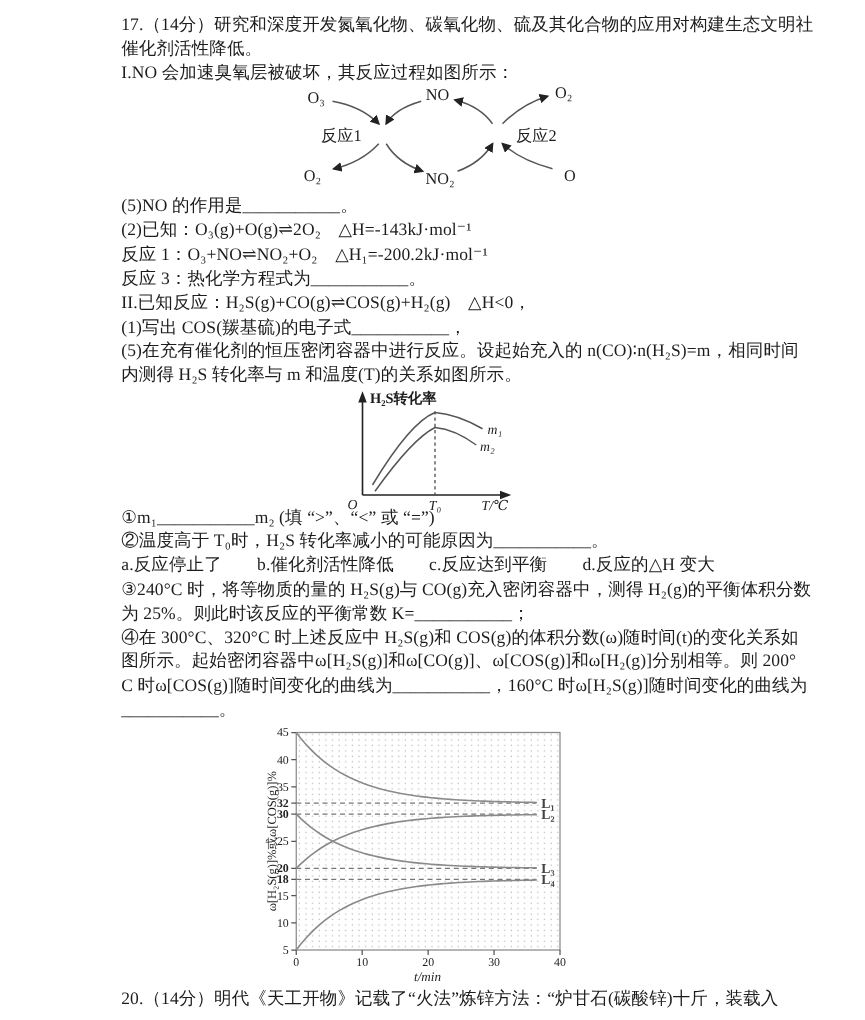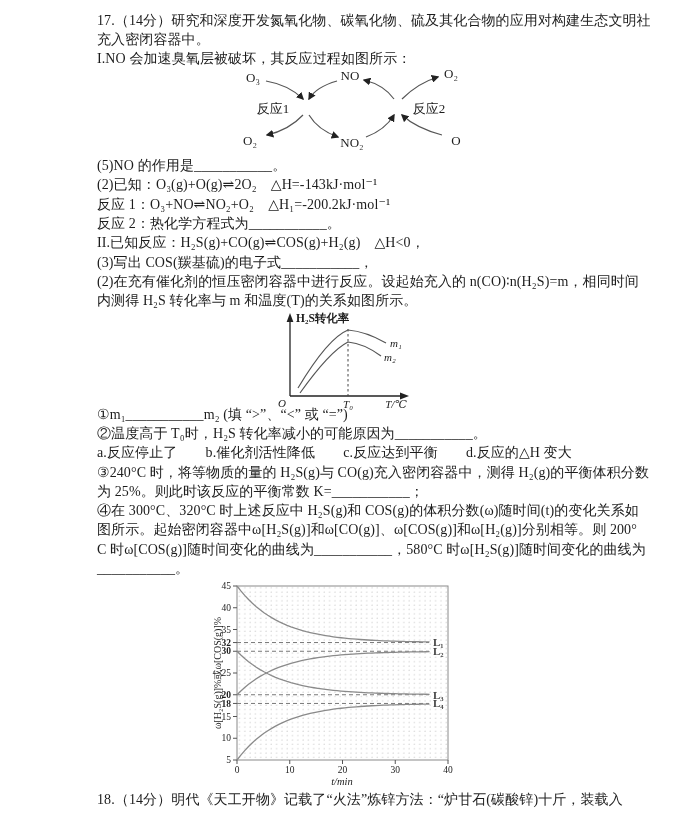--- a/index.html
+++ b/index.html
@@ -21,21 +21,21 @@
   .tick-bold{font-weight:bold;}
   .curve{fill:none;stroke:#8a8a8a;stroke-width:1.3px;}
   .curve-dark{fill:none;stroke:#555;stroke-width:1.2px;}
   .series-label{font-size:11px;font-weight:bold;fill:#444;}
   .mini-label{font-size:11px;font-style:italic;}
 </style>
 </head>
 <body>
 
 <div class="tline" style="top:12px">17.（14分）研究和深度开发氮氧化物、碳氧化物、硫及其化合物的应用对构建生态文明社</div>
-<div class="tline" style="top:31px">充入密闭容器中。</div>
+<div class="tline" style="top:31px">催化剂活性降低。</div>
 <div class="tline" style="top:50px">I.NO 会加速臭氧层被破坏，其反应过程如图所示：</div>
 
 <div class="figure" style="left:225px;top:62px;width:250px;height:92px">
   <svg width="250" height="92" viewBox="0 0 250 92">
     <defs>
       <marker id="arr" viewBox="0 0 8 8" refX="6.5" refY="4" markerWidth="6.5" markerHeight="6.5" orient="auto">
         <path d="M0,0 L8,4 L0,8 z" fill="#222"></path>
       </marker>
     </defs>
 
@@ -57,24 +57,24 @@
     <text x="231" y="83" text-anchor="middle" class="node">O</text>
 
     <text x="48" y="51" text-anchor="middle" class="rxn-label">反应1</text>
     <text x="204" y="51" text-anchor="middle" class="rxn-label">反应2</text>
   </svg>
 </div>
 
 <div class="tline" style="top:157px">(5)NO 的作用是___________。</div>
 <div class="tline" style="top:176px">(2)已知：O₃(g)+O(g)⇌2O₂　△H=-143kJ·mol⁻¹</div>
 <div class="tline" style="top:196px">反应 1：O₃+NO⇌NO₂+O₂　△H₁=-200.2kJ·mol⁻¹</div>
-<div class="tline" style="top:215px">反应 2：热化学方程式为___________。</div>
+<div class="tline" style="top:215px">反应 3：热化学方程式为___________。</div>
 <div class="tline" style="top:234px">II.已知反应：H₂S(g)+CO(g)⇌COS(g)+H₂(g)　△H&lt;0，</div>
-<div class="tline" style="top:254px">(3)写出 COS(羰基硫)的电子式___________，</div>
-<div class="tline" style="top:273px">(2)在充有催化剂的恒压密闭容器中进行反应。设起始充入的 n(CO)∶n(H₂S)=m，相同时间</div>
+<div class="tline" style="top:254px">(1)写出 COS(羰基硫)的电子式___________，</div>
+<div class="tline" style="top:273px">(5)在充有催化剂的恒压密闭容器中进行反应。设起始充入的 n(CO)∶n(H₂S)=m，相同时间</div>
 <div class="tline" style="top:292px">内测得 H₂S 转化率与 m 和温度(T)的关系如图所示。</div>
 
 <div class="figure" style="left:248px;top:308px;width:225px;height:102px">
   <svg width="225" height="102" viewBox="0 0 225 102">
 
     <line x1="42" y1="88" x2="42" y2="11" stroke="#222" stroke-width="1.3"></line>
     <polygon points="42,5 38.6,14 45.4,14" fill="#222"></polygon>
     <line x1="42" y1="88" x2="155" y2="88" stroke="#222" stroke-width="1.3"></line>
     <polygon points="161,88 152,84.6 152,91.4" fill="#222"></polygon>
 
@@ -92,21 +92,21 @@
   </svg>
 </div>
 
 <div class="tline" style="top:406px">①m₁___________m₂ (填 “&gt;”、“&lt;” 或 “=”)</div>
 <div class="tline" style="top:425px">②温度高于 T₀时，H₂S 转化率减小的可能原因为___________。</div>
 <div class="tline" style="top:444px">a.反应停止了　　b.催化剂活性降低　　c.反应达到平衡　　d.反应的△H 变大</div>
 <div class="tline" style="top:464px">③240°C 时，将等物质的量的 H₂S(g)与 CO(g)充入密闭容器中，测得 H₂(g)的平衡体积分数</div>
 <div class="tline" style="top:483px">为 25%。则此时该反应的平衡常数 K=___________；</div>
 <div class="tline" style="top:502px">④在 300°C、320°C 时上述反应中 H₂S(g)和 COS(g)的体积分数(ω)随时间(t)的变化关系如</div>
 <div class="tline" style="top:521px">图所示。起始密闭容器中ω[H₂S(g)]和ω[CO(g)]、ω[COS(g)]和ω[H₂(g)]分别相等。则 200°</div>
-<div class="tline" style="top:541px">C 时ω[COS(g)]随时间变化的曲线为___________，580°C 时ω[H₂S(g)]随时间变化的曲线为</div>
+<div class="tline" style="top:541px">C 时ω[COS(g)]随时间变化的曲线为___________，160°C 时ω[H₂S(g)]随时间变化的曲线为</div>
 <div class="tline" style="top:560px">___________。</div>
 
 <div class="figure" style="left:212px;top:578px;width:275px;height:212px">
   <svg id="big-chart-svg" width="275" height="212" viewBox="0 0 275 212">
     <defs>
       <pattern id="dotgrid" patternUnits="userSpaceOnUse" width="5.3" height="4.35">
         <circle cx="1" cy="1" r="0.55" fill="#bcbcbc"></circle>
       </pattern>
     </defs>
     <rect x="25" y="8" width="211" height="174" fill="url(#dotgrid)" stroke="#8a8a8a" stroke-width="1"></rect>
@@ -154,13 +154,13 @@
         <text x="221" y="68.35" class="series-label">L₁</text>
         <text x="221" y="77.05" class="series-label">L₂</text>
         <text x="221" y="120.55" class="series-label">L₃</text>
         <text x="221" y="129.25" class="series-label">L₄</text>
       </g>
     <text transform="translate(9,95) rotate(-90)" text-anchor="middle" class="axis-label">ω[H₂S(g)]%或ω[COS(g)]%</text>
     <text x="130" y="207" text-anchor="middle" style="font-size:10.5px;font-style:italic">t/min</text>
   </svg>
 </div>
 
-<div class="tline" style="top:791px">18.（14分）明代《天工开物》记载了“火法”炼锌方法：“炉甘石(碳酸锌)十斤，装载入</div>
+<div class="tline" style="top:791px">20.（14分）明代《天工开物》记载了“火法”炼锌方法：“炉甘石(碳酸锌)十斤，装载入</div>
 
 </body></html>

